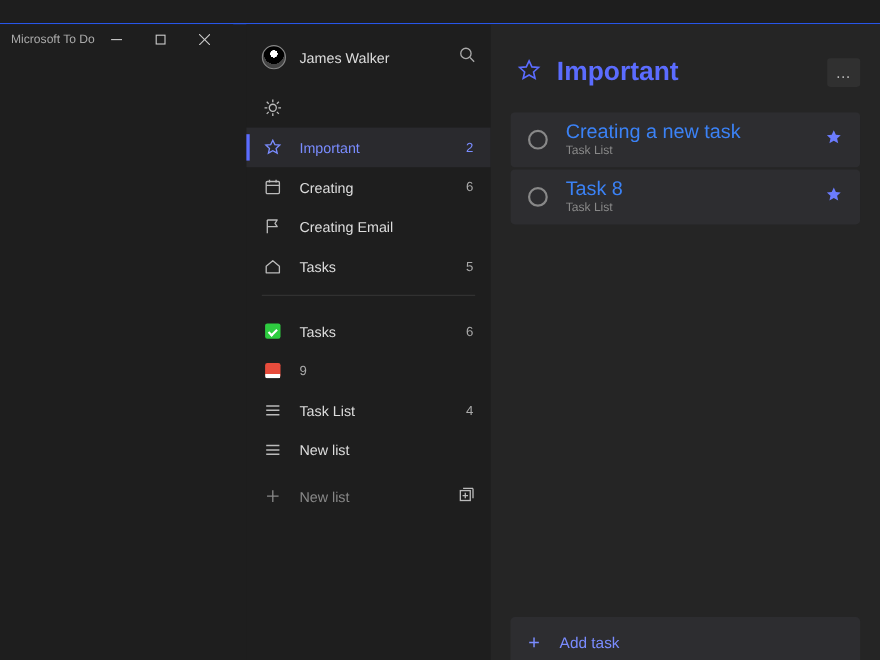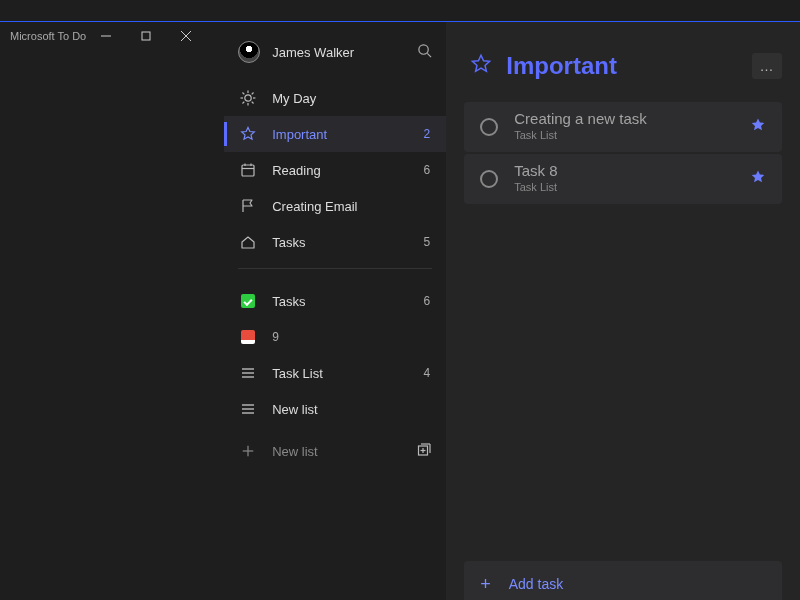--- a/index.html
+++ b/index.html
@@ -50,21 +50,21 @@
   .main-header { display: flex; align-items: center; margin: 10px 0 22px 6px; }
   .main-header .star { color: #5b6cff; margin-right: 14px; }
   .main-header .star svg { width: 22px; height: 22px; }
   .main-title { font-size: 24px; font-weight: 600; color: #5b6cff; flex: 1; }
   .more-btn { width: 30px; height: 26px; background: #303030; border-radius: 3px; display: flex; align-items: center; justify-content: center; color: #bbb; font-size: 14px; letter-spacing: 1px; }
 
   .tasklist { flex: 1; overflow: auto; }
   .task { display: flex; align-items: center; background: #2d2d30; border-radius: 4px; height: 50px; padding: 0 16px; margin-bottom: 2px; }
   .task .circle { width: 18px; height: 18px; border: 2px solid #888; border-radius: 50%; margin-right: 16px; flex-shrink: 0; }
   .task .tcontent { flex: 1; display: flex; flex-direction: column; justify-content: center; }
-  .task .ttitle { font-size: 15px; color: #a3a3a3; line-height: 1.2; }
+  .task .ttitle { font-size: 18px; color: #3b82f6; line-height: 1.2; }
   .task .tsub { font-size: 11px; color: #888; line-height: 1.4; }
   .task .fav { color: #6b7cff; }
   .task .fav svg { width: 16px; height: 16px; }
 
   .addtask { display: flex; align-items: center; height: 46px; background: #2d2d30; border-radius: 4px; padding: 0 16px; color: #7a8cff; font-size: 14px; }
   .addtask .plus { margin-right: 18px; font-size: 18px; font-weight: 300; }
 </style>
 </head>
 <body>
 
@@ -116,42 +116,41 @@
                   <line x1="8" y1="13" x2="8" y2="15.5"></line>
                   <line x1="0.5" y1="8" x2="3" y2="8"></line>
                   <line x1="13" y1="8" x2="15.5" y2="8"></line>
                   <line x1="2.5" y1="2.5" x2="4.3" y2="4.3"></line>
                   <line x1="11.7" y1="11.7" x2="13.5" y2="13.5"></line>
                   <line x1="13.5" y1="2.5" x2="11.7" y2="4.3"></line>
                   <line x1="4.3" y1="11.7" x2="2.5" y2="13.5"></line>
                 </g>
               </svg>
             </span>
-          <span class="label">My Day</span>
           <span class="count"></span>
         </li>
         <li class="navitem active">
           <span class="icon">
               <svg viewBox="0 0 16 16">
                 <path d="M8 1.5l1.9 4 4.4.4-3.3 3 1 4.3L8 11l-4 2.2 1-4.3-3.3-3 4.4-.4z" fill="none" stroke="currentColor" stroke-width="1.2"></path>
               </svg>
             </span>
           <span class="label">Important</span>
           <span class="count">2</span>
         </li>
         <li class="navitem">
           <span class="icon">
               <svg viewBox="0 0 16 16">
                 <rect x="2" y="3" width="12" height="11" rx="1" fill="none" stroke="currentColor" stroke-width="1.2"></rect>
                 <line x1="2" y1="6.5" x2="14" y2="6.5" stroke="currentColor" stroke-width="1.2"></line>
                 <line x1="5" y1="1.5" x2="5" y2="4" stroke="currentColor" stroke-width="1.2"></line>
                 <line x1="11" y1="1.5" x2="11" y2="4" stroke="currentColor" stroke-width="1.2"></line>
               </svg>
             </span>
-          <span class="label">Reading</span>
+          <span class="label">Creating</span>
           <span class="count">6</span>
         </li>
         <li class="navitem">
           <span class="icon">
               <svg viewBox="0 0 16 16">
                 <path d="M3 2v12M3 2h9l-2 3 2 3H3" fill="none" stroke="currentColor" stroke-width="1.2" stroke-linejoin="round"></path>
               </svg>
             </span>
           <span class="label">Creating Email</span>
           <span class="count"></span>

